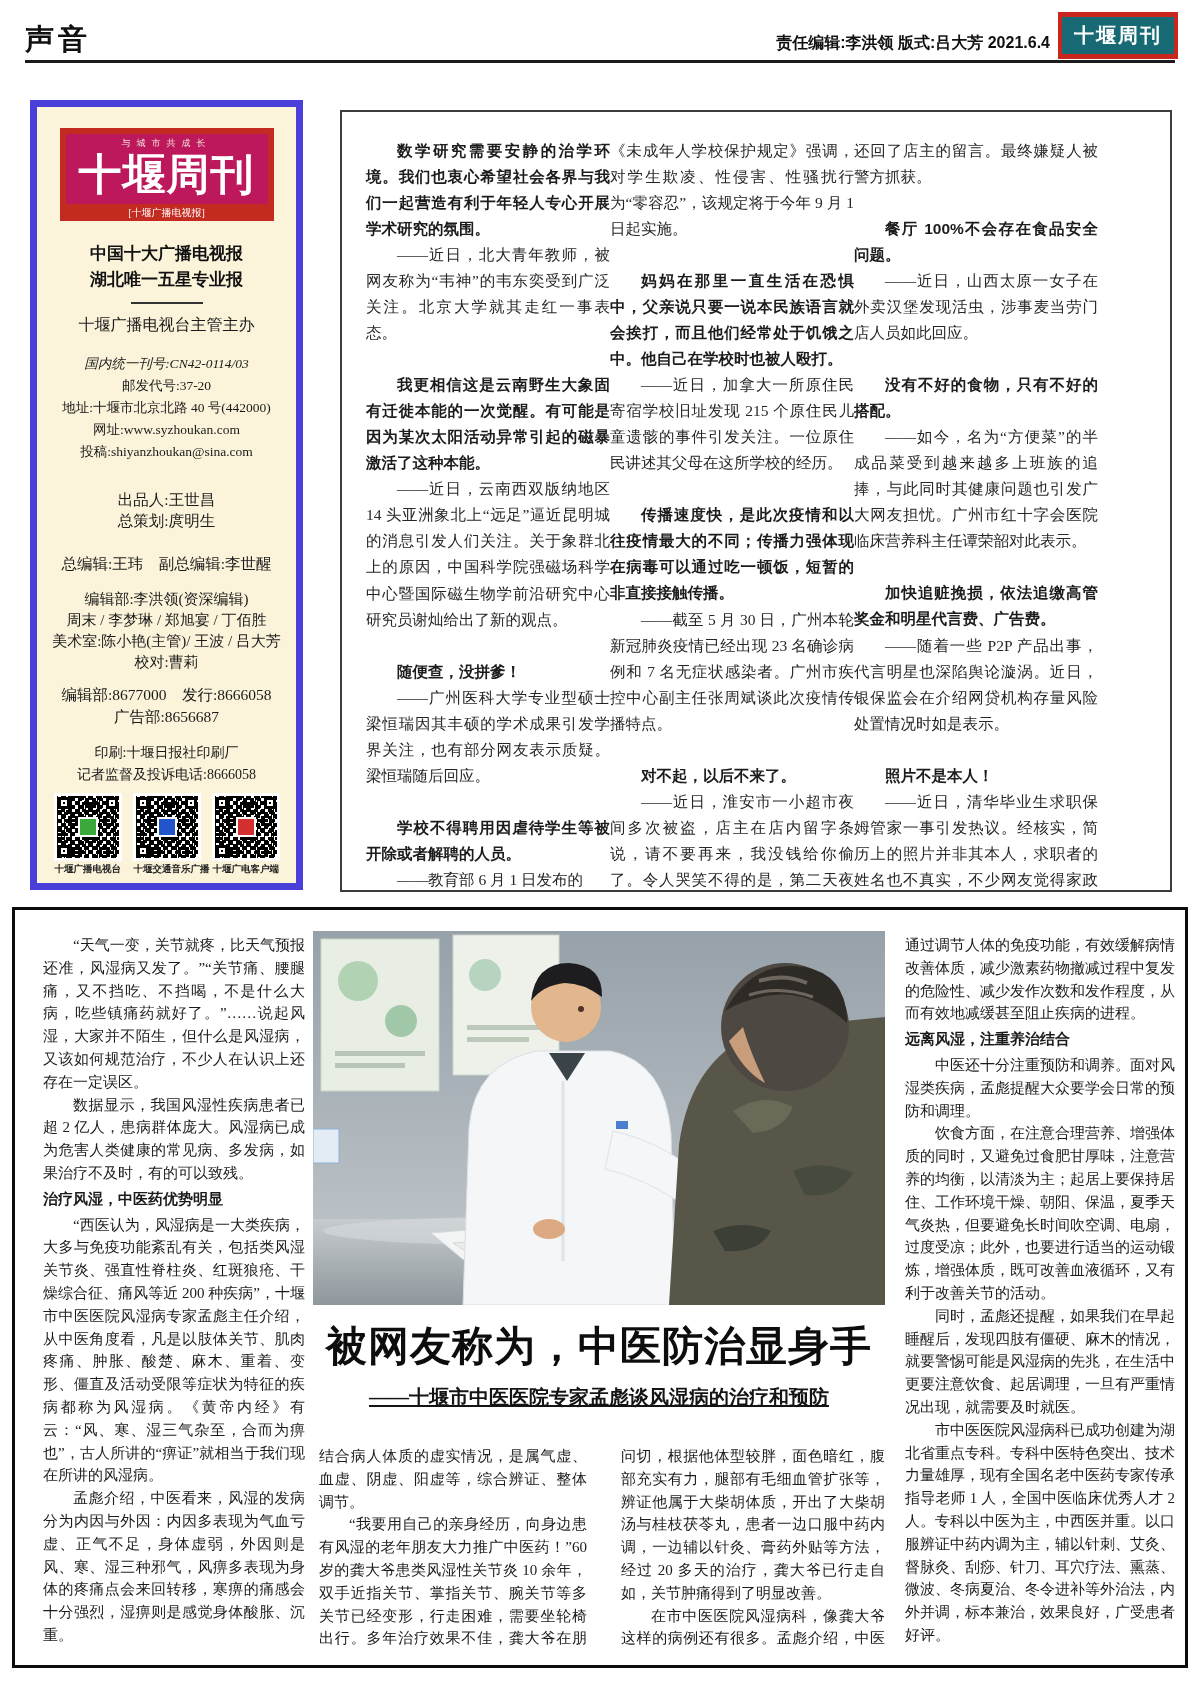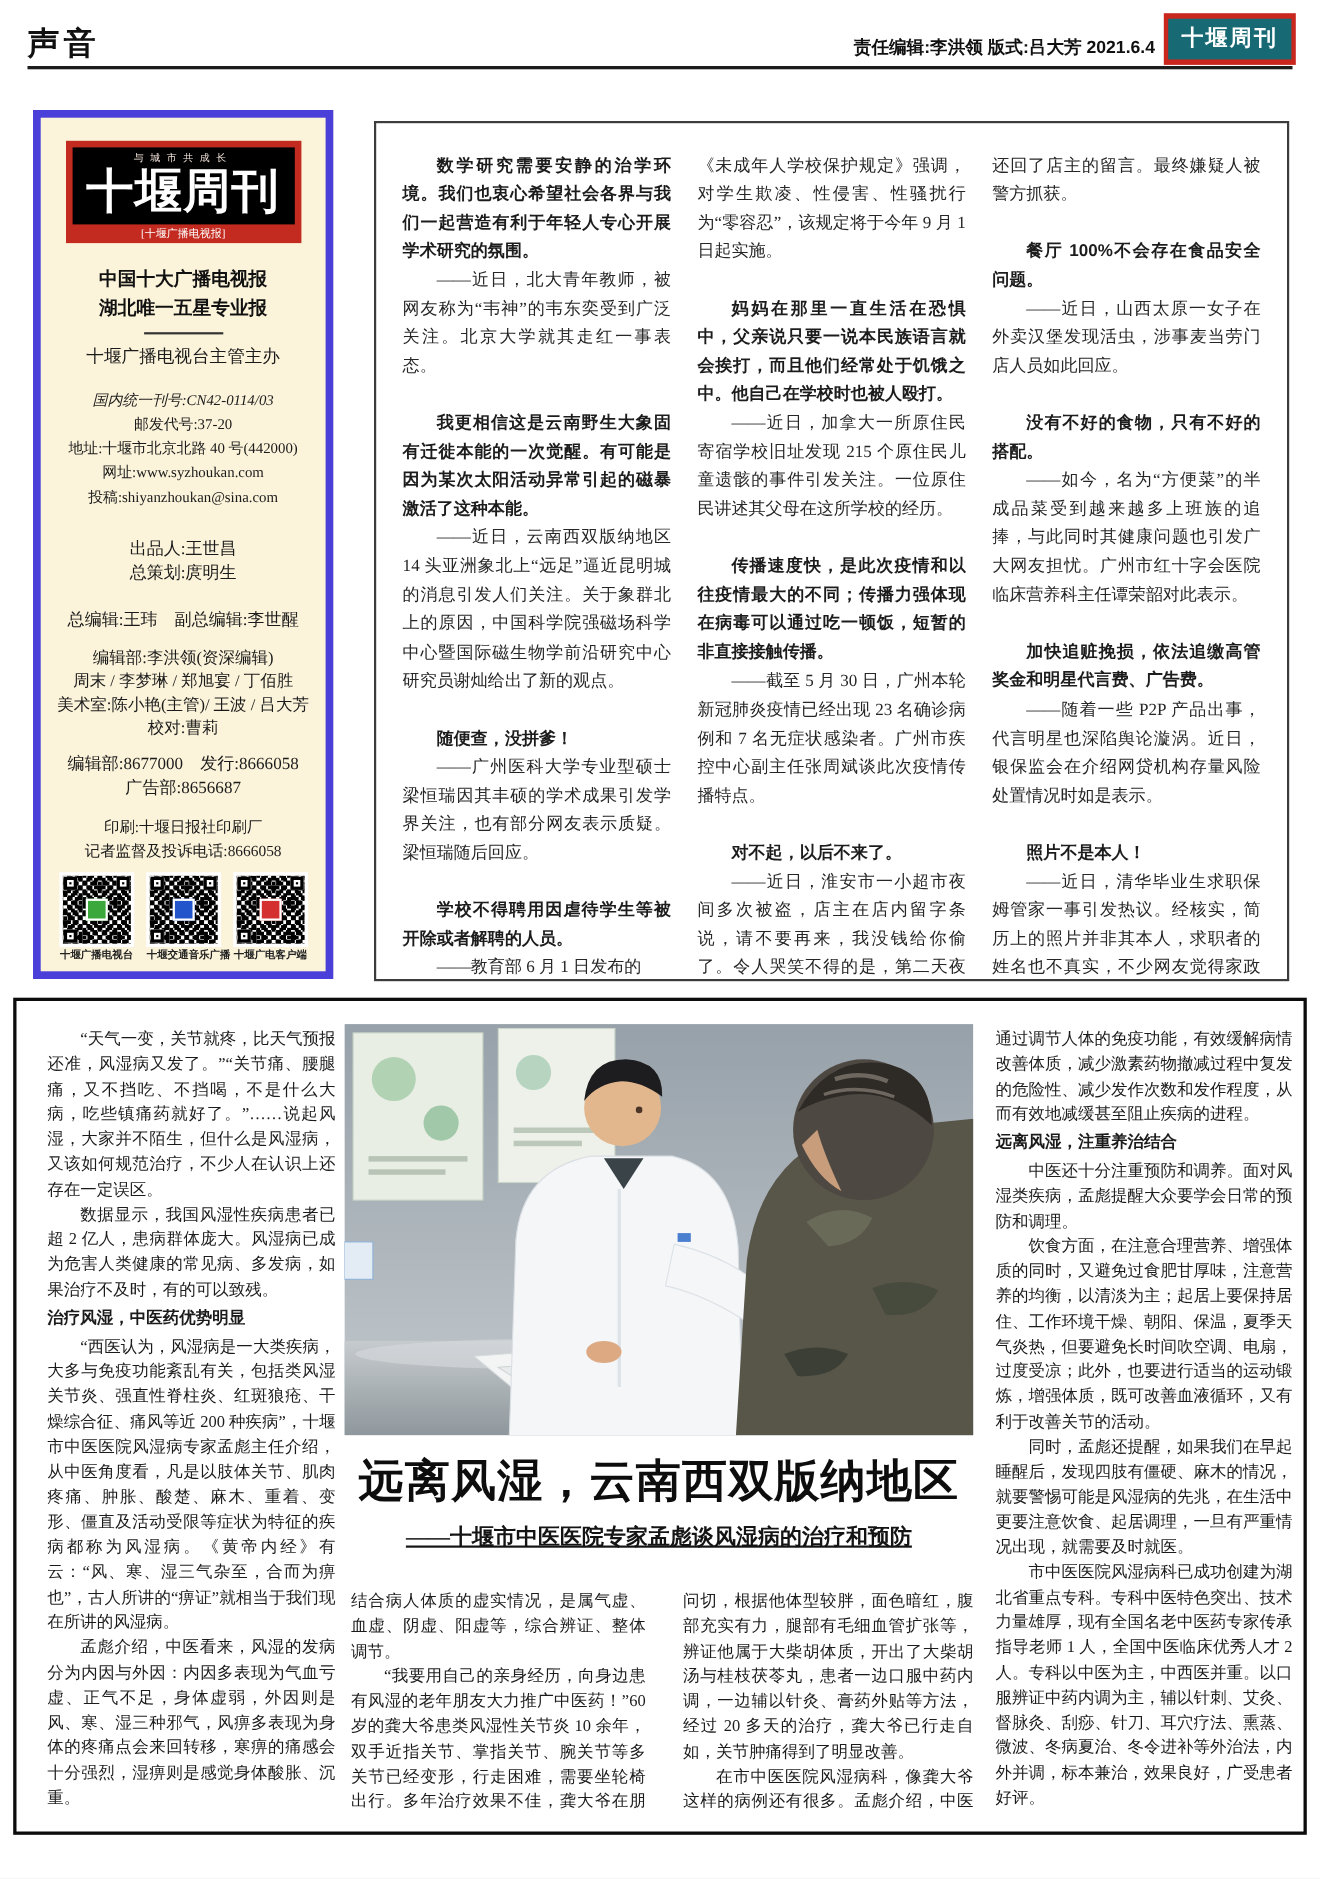--- a/index.html
+++ b/index.html
@@ -14,21 +14,21 @@
   .page-logo{position:absolute;left:1058px;top:12px;width:120px;height:47px;background:#c9271e;
              box-sizing:border-box;padding:5px 4px;}
   .page-logo-inner{height:100%;background:#176a73;color:#fff;text-align:center;font-weight:bold;
                    font-size:20px;line-height:37px;letter-spacing:2px;font-family:"Liberation Serif",serif;}
   .head-rule{position:absolute;left:25px;top:60px;width:1150px;height:3px;background:#1c1c1c;}
 
   
   .masthead{position:absolute;left:30px;top:100px;width:273px;height:790px;box-sizing:border-box;
             border:7px solid #4a3fd8;background:#fbf3da;text-align:center;overflow:hidden;}
   .mh-logo{margin:21px auto 0;width:214px;background:#c32a20;padding:6px 6px 0;box-sizing:border-box;}
-  .mh-logo-inner{background:#000000;padding:3px 2px 4px;text-align:center;}
+  .mh-logo-inner{background:#be185d;padding:3px 2px 4px;text-align:center;}
   .mh-tagline{color:#f3e4da;font-size:9px;letter-spacing:6px;line-height:13px;}
   .mh-title{font-size:43px;font-weight:bold;color:#ffffff;letter-spacing:1px;line-height:50px;
             font-family:"Liberation Serif",serif;}
   .mh-logo-sub{color:#ffffff;font-size:10px;line-height:17px;}
   .mh-honor{font-family:"Liberation Sans",sans-serif;font-weight:bold;font-size:17px;line-height:26px;color:#111;}
   .mh-honor.first{margin-top:20px;}
   .mh-divider{width:72px;height:2px;background:#333;margin:9px auto 10px;}
   .mh-organizer{font-size:16px;line-height:22px;}
   .mh-info{font-size:13.5px;line-height:22px;}
   .mh-info.first{margin-top:17px;font-style:italic;}
@@ -50,21 +50,21 @@
   .qr-eye{position:absolute;width:12px;height:12px;border:3px solid #000;background:#fff;box-sizing:border-box;}
   .qr-eye::after{content:'';position:absolute;inset:2px;background:#000;}
   .qr-eye.tl{left:1px;top:1px;} .qr-eye.tr{right:1px;top:1px;} .qr-eye.bl{left:1px;bottom:1px;}
   .qr-logo{position:absolute;left:50%;top:50%;width:16px;height:16px;transform:translate(-50%,-50%);
            border:2px solid #fff;}
   .qr-label{font-family:"Liberation Sans",sans-serif;font-weight:bold;font-size:9.5px;line-height:13px;
             margin-top:4px;color:#222;white-space:nowrap;}
 
   
   .quotes-box{position:absolute;left:340px;top:110px;width:832px;height:782px;box-sizing:border-box;
-              border:2px solid #3c3c3c;background:#fff;display:flex;justify-content:space-between;
+              border:2px solid #3c3c3c;background:#fff;display:flex;
               padding:26px 24px;overflow:hidden;}
   .qcol{width:244px;}
   .qcol p{margin:0;font-size:15.5px;line-height:1.68;text-align:justify;}
   .p-q{font-family:"Liberation Sans",sans-serif;font-weight:bold;color:#1c1c1c;text-indent:2em;margin-top:26px !important;}
   .qcol p:first-child{margin-top:0 !important;}
   .p-a{font-family:"Liberation Serif",serif;color:#262626;text-indent:2em;}
   .p-cont{text-indent:0 !important;}
 
   
   .article-box{position:absolute;left:12px;top:907px;width:1176px;height:761px;box-sizing:border-box;
@@ -251,21 +251,21 @@
         <path d="M400,300 Q430,288 458,300 Q446,322 412,320 Z" fill="#3c3f35"></path>
         <circle cx="472" cy="96" r="64" fill="#4e4842"></circle>
         <path d="M412,80 Q440,28 492,36 Q534,44 534,92 Q500,60 460,64 Q430,68 412,80 Z" fill="#2e2a26"></path>
         <path d="M416,110 Q430,140 452,152 Q436,118 430,96 Z" fill="#c79d7b"></path>
         <path d="M446,50 Q470,42 494,52" stroke="#6e6760" stroke-width="4" fill="none"></path>
         <path d="M436,64 Q466,54 500,66" stroke="#6e6760" stroke-width="3" fill="none"></path>
       </svg>
     </div>
 
     <div class="title-block">
-      <div class="article-title">远离风湿，云南西双版纳地区</div>
+      <div class="article-title">被网友称为，中医防治显身手</div>
       <div class="article-subtitle">——十堰市中医医院专家孟彪谈风湿病的治疗和预防</div>
     </div>
 
     <div class="acol colB">
         <p class="p-t p-cont">结合病人体质的虚实情况，是属气虚、血虚、阴虚、阳虚等，综合辨证、整体调节。</p>
         <p class="p-t">“我要用自己的亲身经历，向身边患有风湿的老年朋友大力推广中医药！”60 岁的龚大爷患类风湿性关节炎 10 余年，双手近指关节、掌指关节、腕关节等多关节已经变形，行走困难，需要坐轮椅出行。多年治疗效果不佳，龚大爷在朋友的推荐下来到市中医医院。通过孟彪主任的望闻</p>
       </div>
     <div class="acol colC">
         <p class="p-t p-cont">问切，根据他体型较胖，面色暗红，腹部充实有力，腿部有毛细血管扩张等，辨证他属于大柴胡体质，开出了大柴胡汤与桂枝茯苓丸，患者一边口服中药内调，一边辅以针灸、膏药外贴等方法，经过 20 多天的治疗，龚大爷已行走自如，关节肿痛得到了明显改善。</p>
         <p class="p-t">在市中医医院风湿病科，像龚大爷这样的病例还有很多。孟彪介绍，中医药能</p>

